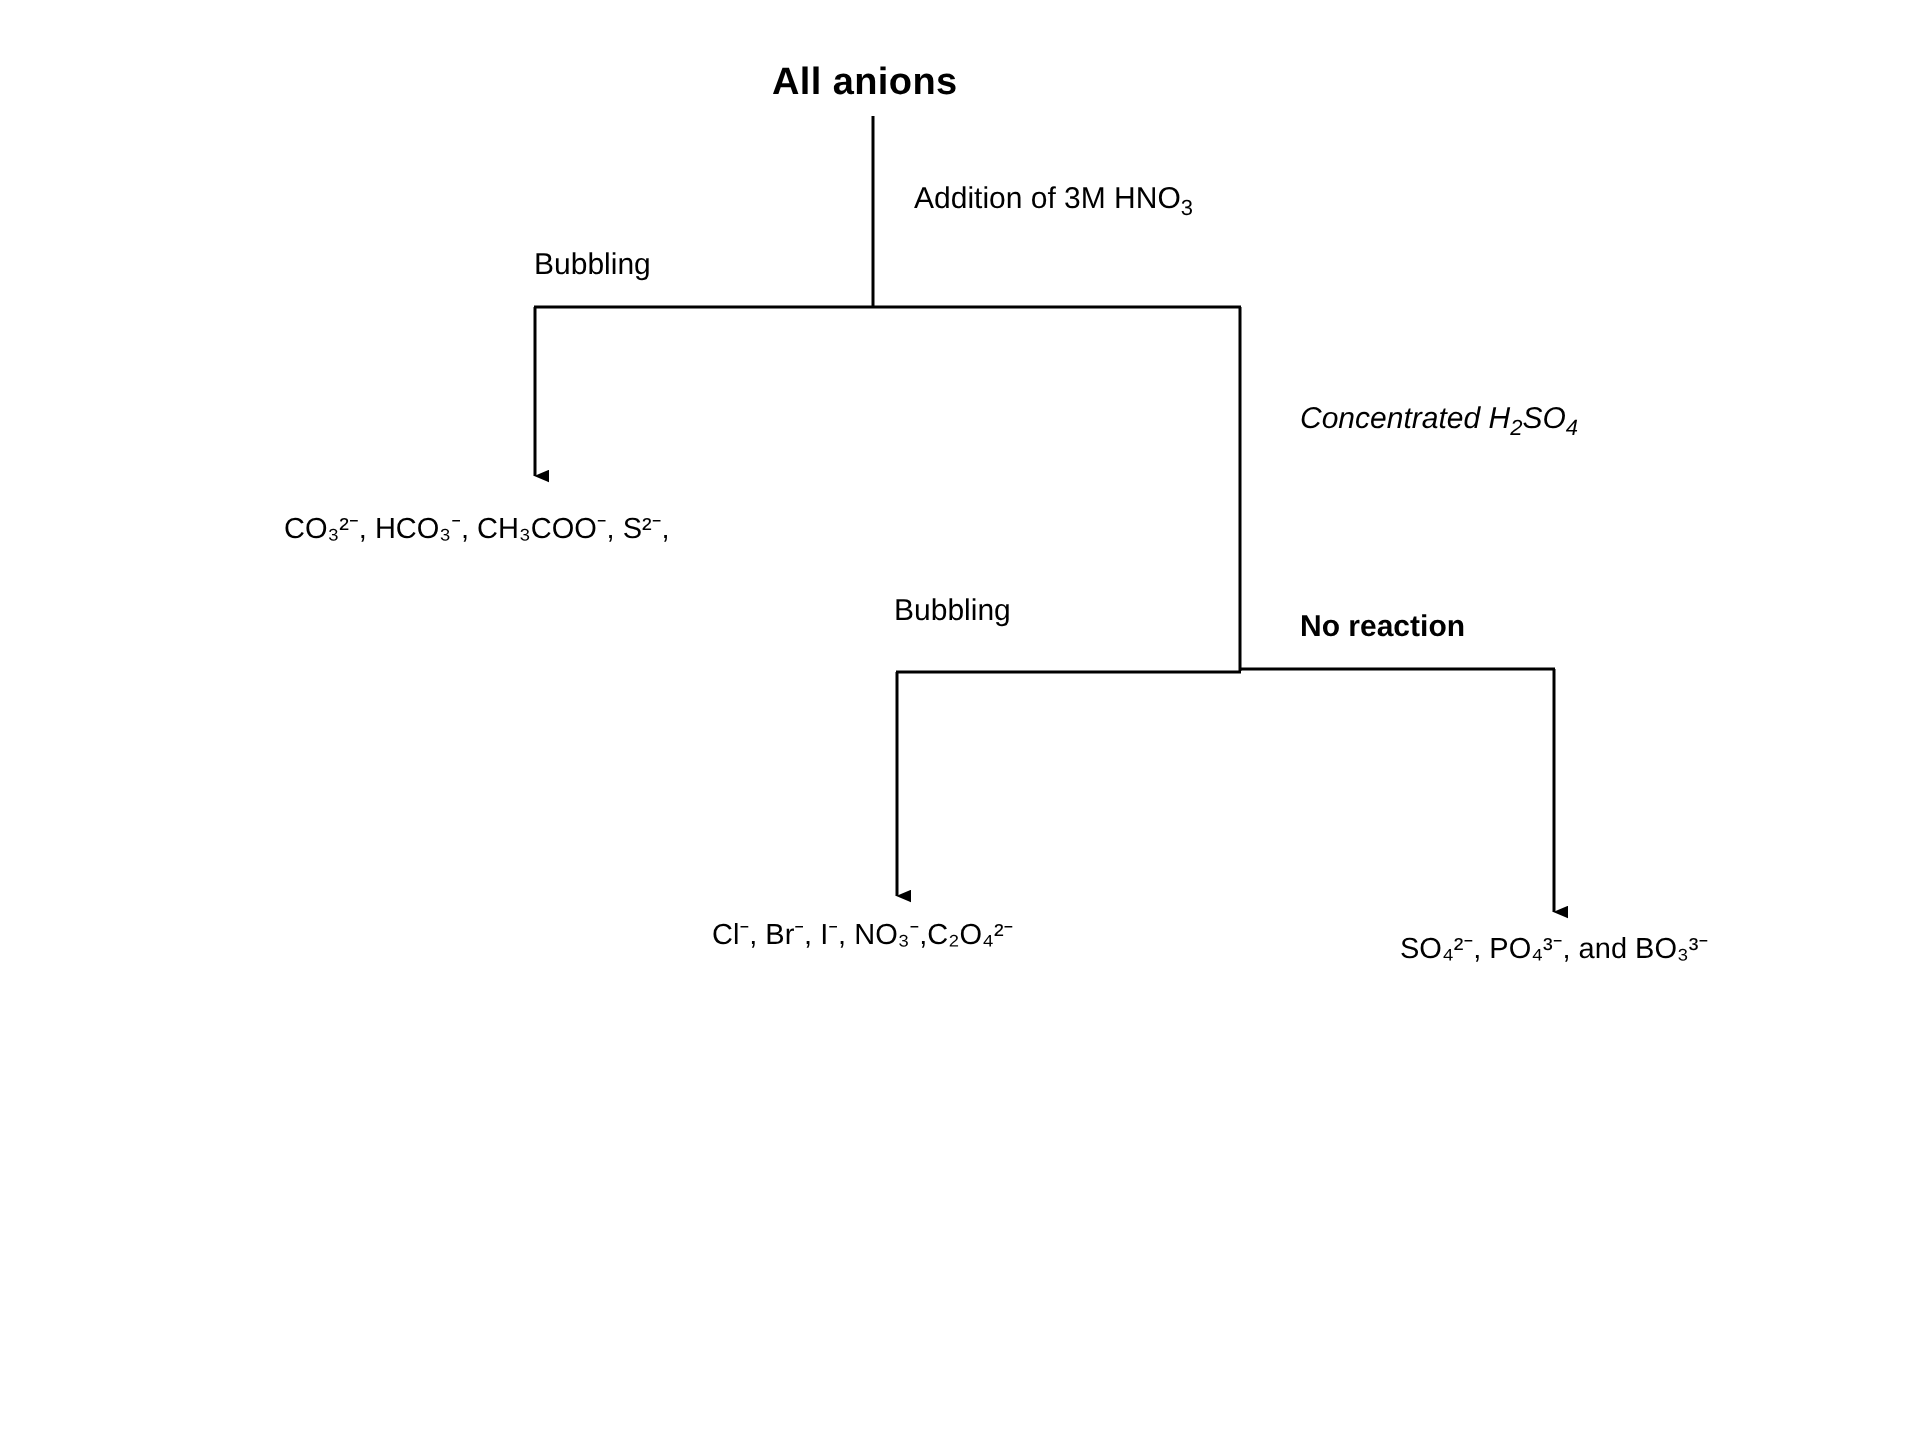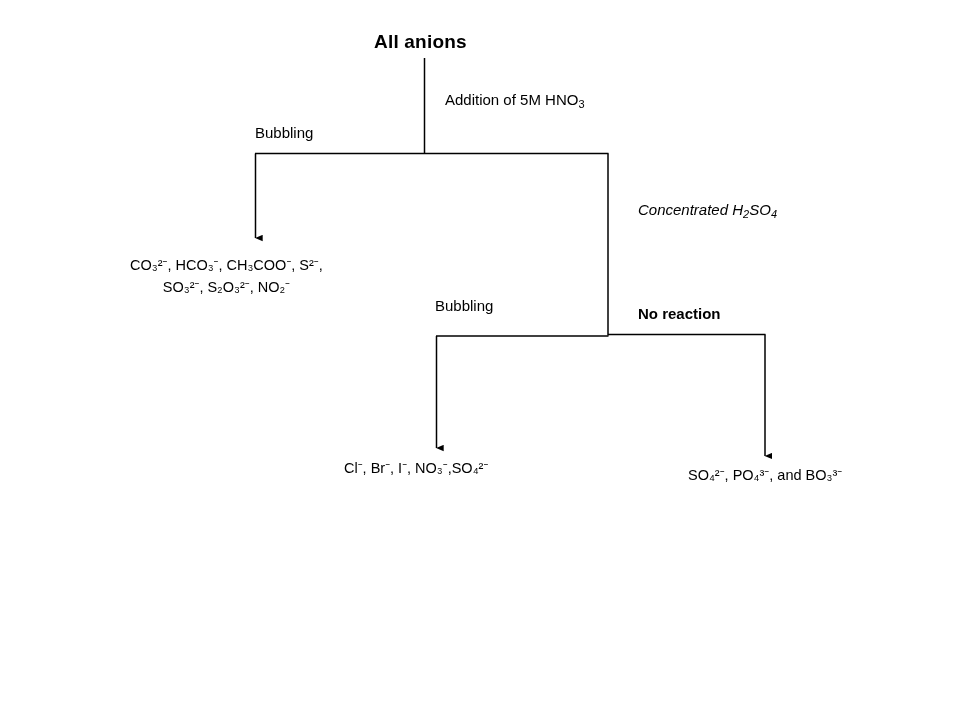--- a/index.html
+++ b/index.html
@@ -11,21 +11,21 @@
   body {
     width: 960px;
     height: 720px;
     position: relative;
     overflow: hidden;
     font-family: "Liberation Sans", sans-serif;
     color: #000000;
   }
   #flow-root {
     position: absolute;
-    left: 4px;
+    left: 16px;
     top: 0;
     width: 928px;
     height: 720px;
   }
   .lbl {
     position: absolute;
     white-space: nowrap;
     font-family: "Liberation Sans", sans-serif;
     font-size: 15px;
     line-height: 1.15;
@@ -37,21 +37,21 @@
     letter-spacing: 0.2px;
   }
   .formula {
     font-size: 14.5px;
   }
   .reagent .sub {
     font-size: 11px;
     vertical-align: -0.3em;
     line-height: 0;
   }
-  .two-line { line-height: 1.55; text-align: center; }
+  .two-line { line-height: 1.55; }
   svg line, svg polyline, svg path {
     stroke: #000000;
     fill: none;
   }
 </style>
 </head>
 <body>
 
 <div id="flow-root">
 
@@ -76,39 +76,38 @@
 
     <line x1="432.5" y1="336" x2="432.5" y2="448" stroke-width="1.5" marker-end="url(#arrowhead)"></line>
 
     <line x1="761" y1="334.5" x2="761" y2="456" stroke-width="1.5" marker-end="url(#arrowhead)"></line>
   </svg>
 
   
   <div class="lbl title" style="left:370px; top:31px;">All anions</div>
 
   
-  <div class="lbl reagent" style="left:441px; top:91px;"><span>Addition of 5M HNO</span><span class="sub">3</span></div>
+  <div class="lbl reagent" style="left:441px; top:91px;"><span>Addition of 3M HNO</span><span class="sub">3</span></div>
 
   
   <div class="lbl" style="left:251px; top:124px;">Bubbling</div>
 
   
   <div class="lbl reagent" style="left:634px; top:201px;font-style:italic;"><span>Concentrated H</span><span class="sub">2</span><span>SO</span><span class="sub">4</span></div>
 
   
   <div class="lbl formula two-line" style="left:126px; top:254px;">
     <div>CO₃²⁻, HCO₃⁻, CH₃COO⁻, S²⁻,</div>
-    <div>SO₃²⁻, S₂O₃²⁻, NO₂⁻</div>
   </div>
 
   
   <div class="lbl" style="left:431px; top:297px;">Bubbling</div>
 
   
   <div class="lbl" style="left:634px; top:305px;font-weight:bold;">No reaction</div>
 
   
-  <div class="lbl formula" style="left:340px; top:460px;">Cl⁻, Br⁻, I⁻, NO₃⁻,SO₄²⁻</div>
+  <div class="lbl formula" style="left:340px; top:460px;">Cl⁻, Br⁻, I⁻, NO₃⁻,C₂O₄²⁻</div>
 
   
   <div class="lbl formula" style="left:684px; top:467px;">SO₄²⁻, PO₄³⁻, and BO₃³⁻</div>
 
 </div>
 
 </body></html>

